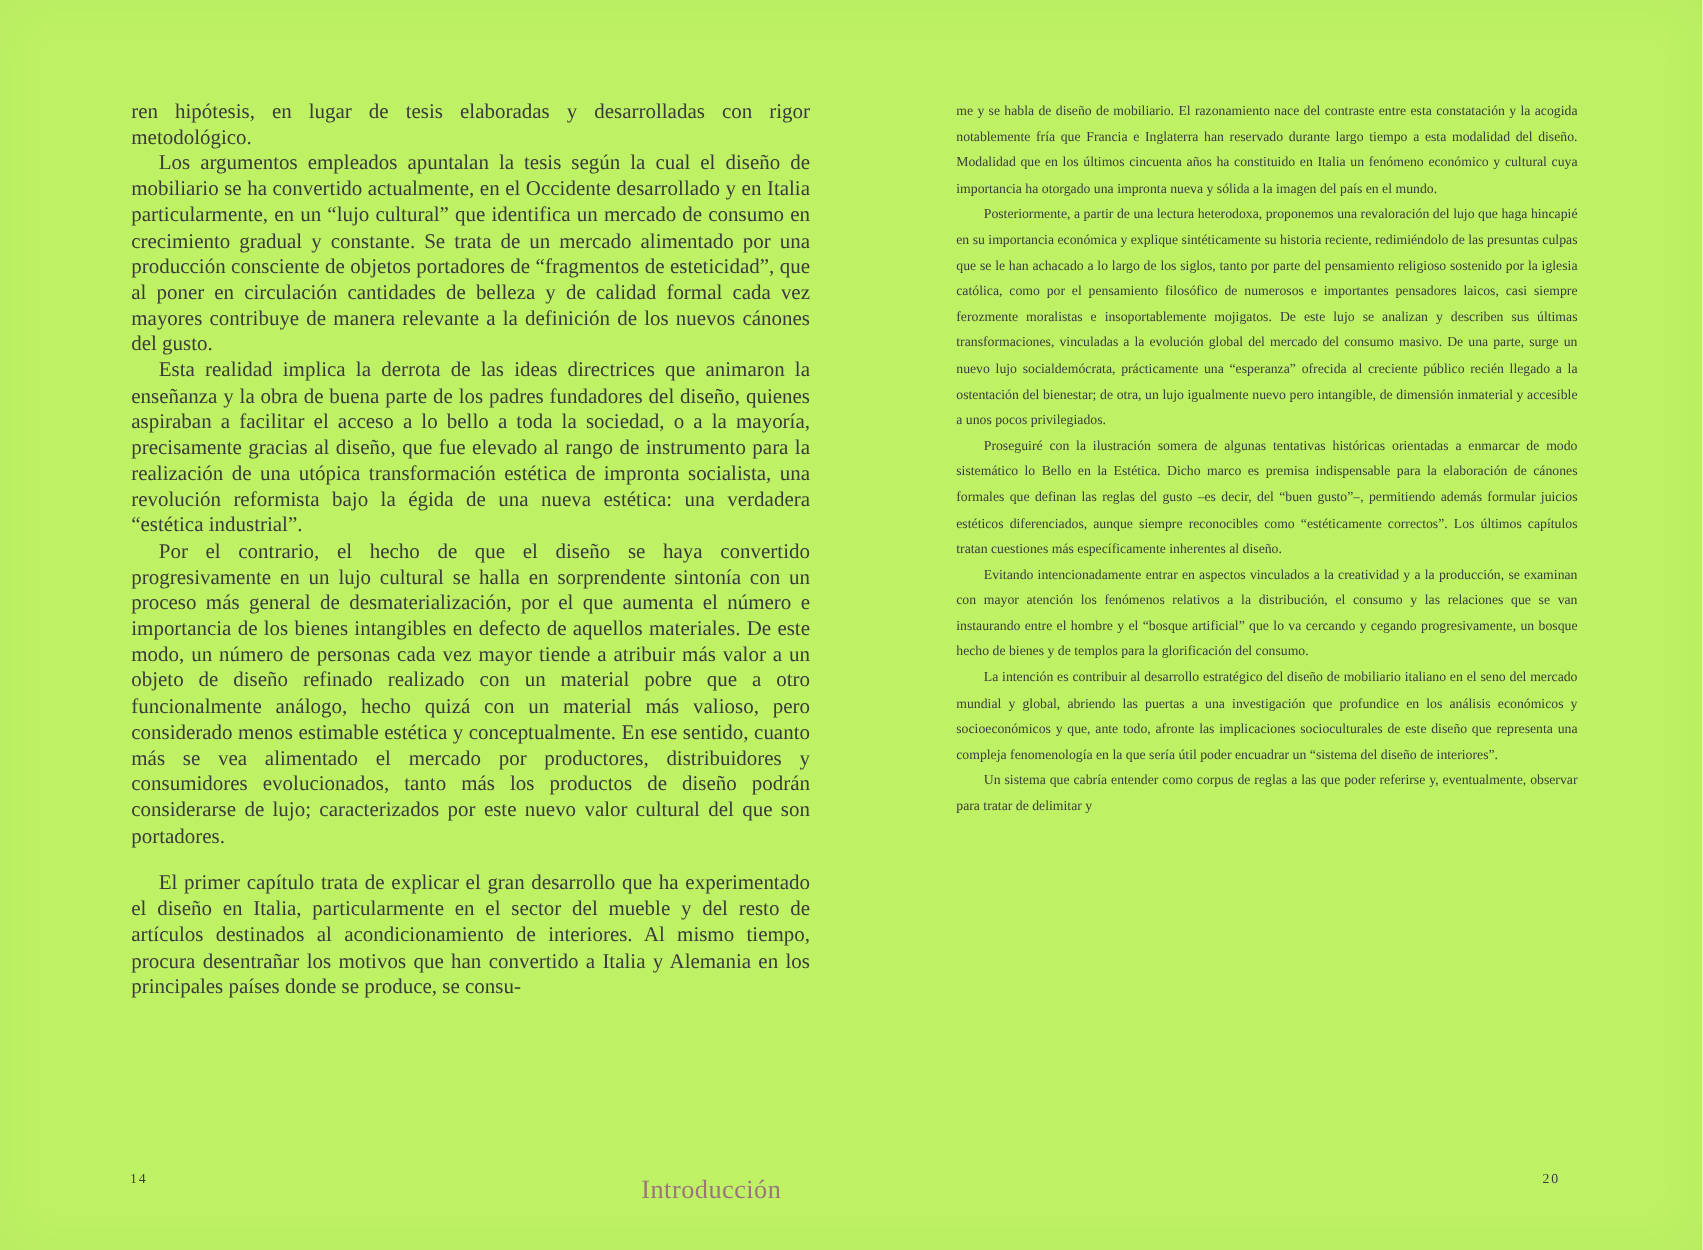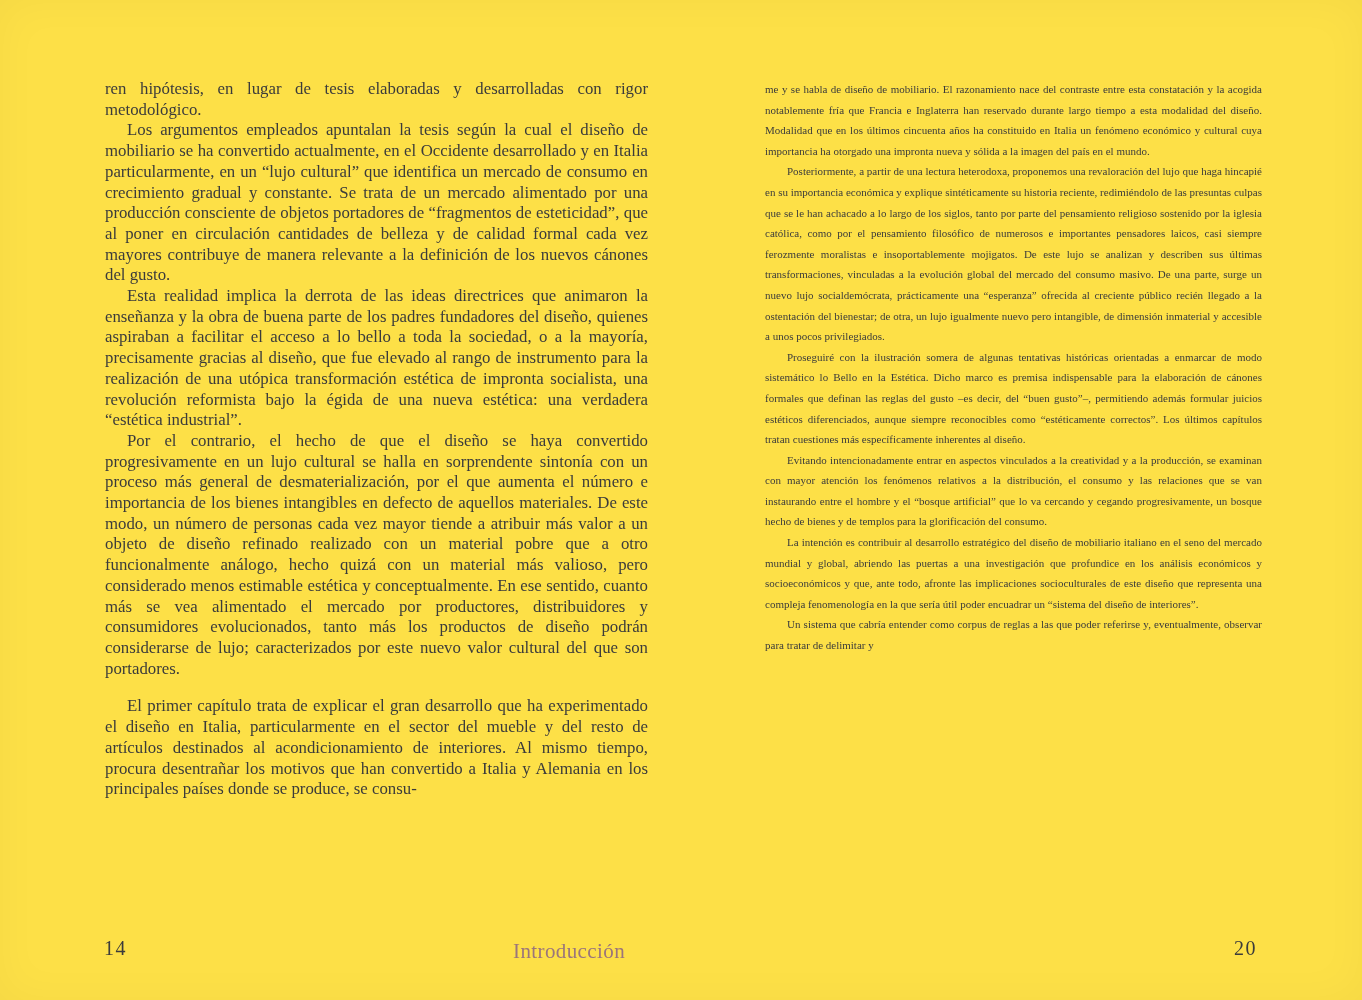--- a/index.html
+++ b/index.html
@@ -7,21 +7,21 @@
     padding: 0;
     width: 1362px;
     height: 1000px;
     background: #ffffff;
     overflow: hidden;
   }
   .spread {
     position: relative;
     width: 1362px;
     height: 1000px;
-    background: #fde047;
+    background: #bef264;
     font-family: "Liberation Serif", "DejaVu Serif", serif;
     color: #3b3b3b;
     box-shadow: inset 0 0 45px rgba(0,0,0,0.035);
   }
   .textblock {
     position: absolute;
     top: 79px;
     text-align: justify;
     text-justify: inter-word;
   }
@@ -40,21 +40,21 @@
   .textblock p {
     margin: 0;
     padding: 0;
     text-indent: 22px;
   }
   .textblock p.no-indent { text-indent: 0; }
   .textblock p.section-gap { margin-top: 17px; }
   .folio {
     position: absolute;
     top: 937px;
-    font-size: 20px;
+    font-size: 11px;
     letter-spacing: 1.5px;
     color: #3b3b3b;
   }
   .folio.folio-left  { left: 104px; }
   .folio.folio-right { left: 1234px; }
   .running-footer {
     position: absolute;
     top: 939px;
     left: 513px;
     font-size: 21px;

